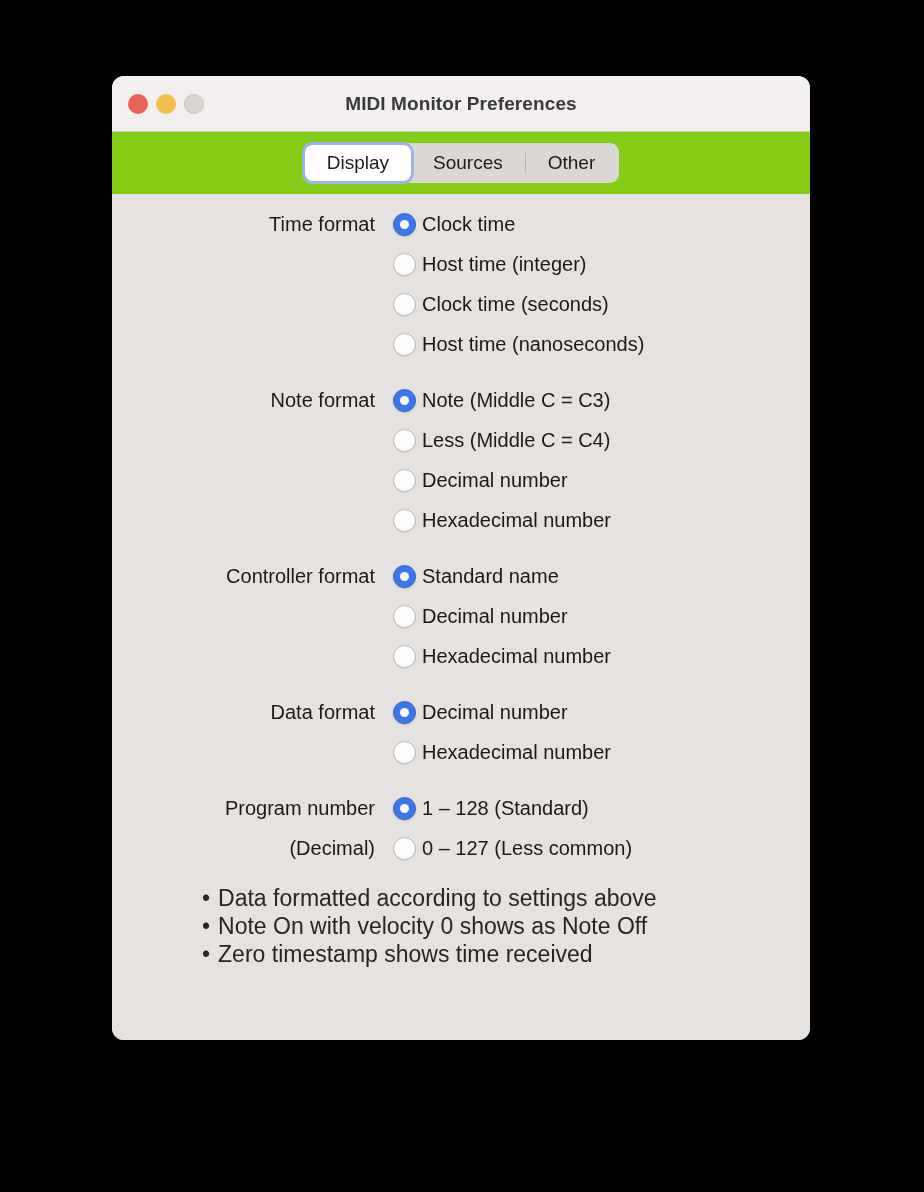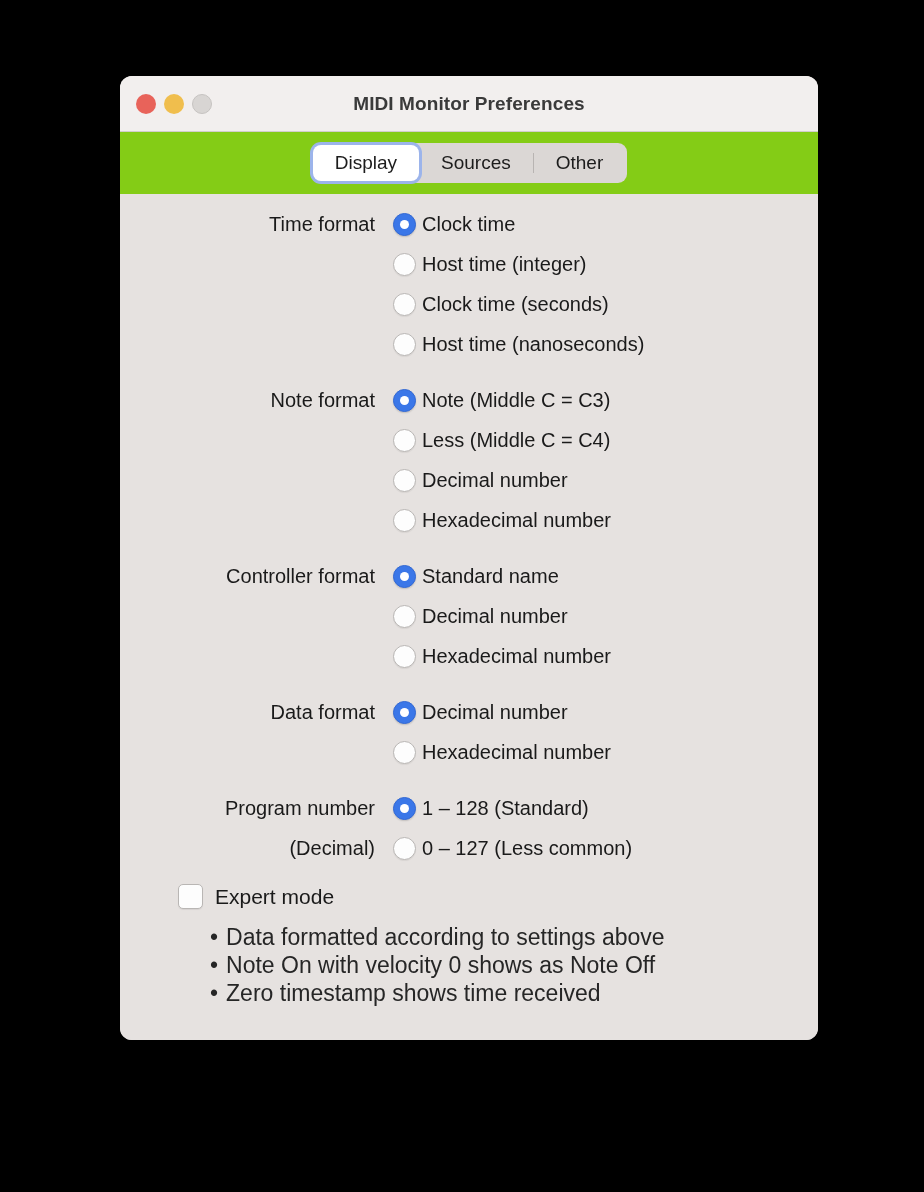--- a/index.html
+++ b/index.html
@@ -8,21 +8,21 @@
     width: 924px;
     height: 1192px;
     background: #000000;
     font-family: "Liberation Sans", sans-serif;
     overflow: hidden;
   }
 
   
   #window {
     position: absolute;
-    left: 120px;
+    left: 112px;
     top: 76px;
     width: 698px;
     height: 964px;
     border-radius: 12px;
     overflow: hidden;
     background: #E6E2E0;
     display: flex;
     flex-direction: column;
   }
 
@@ -161,21 +161,21 @@
     left: 50%;
     top: 50%;
     width: 9px;
     height: 9px;
     margin: -4.5px 0 0 -4.5px;
     border-radius: 50%;
     background: #FFFFFF;
   }
 
   
-  .group { margin-bottom: 16px; }
+  .group { margin-bottom: 16px; padding-left: 8px; }
   .group:last-of-type { margin-bottom: 0; }
   .row-label.line2 { }
 
   
   #expert-row {
     display: flex;
     align-items: center;
     gap: 12px;
     padding-left: 58px;
     margin-top: 14px;
@@ -345,24 +345,20 @@
       </div>
       <div class="row">
         <div class="row-label line2">(Decimal)</div>
         <div class="row-control">
           <span class="radio"></span>
           <span class="row-text">0 – 127 (Less common)</span>
         </div>
       </div>
     </div>
 
-    <div id="expert-row">
-      <span class="checkbox"></span>
-      <span id="expert-label">Expert mode</span>
-    </div>
 
     <div id="expert-notes">
       <div class="note-line">
         <span class="bullet">•</span><span>Data formatted according to settings above</span>
       </div>
       <div class="note-line">
         <span class="bullet">•</span><span>Note On with velocity 0 shows as Note Off</span>
       </div>
       <div class="note-line">
         <span class="bullet">•</span><span>Zero timestamp shows time received</span>

